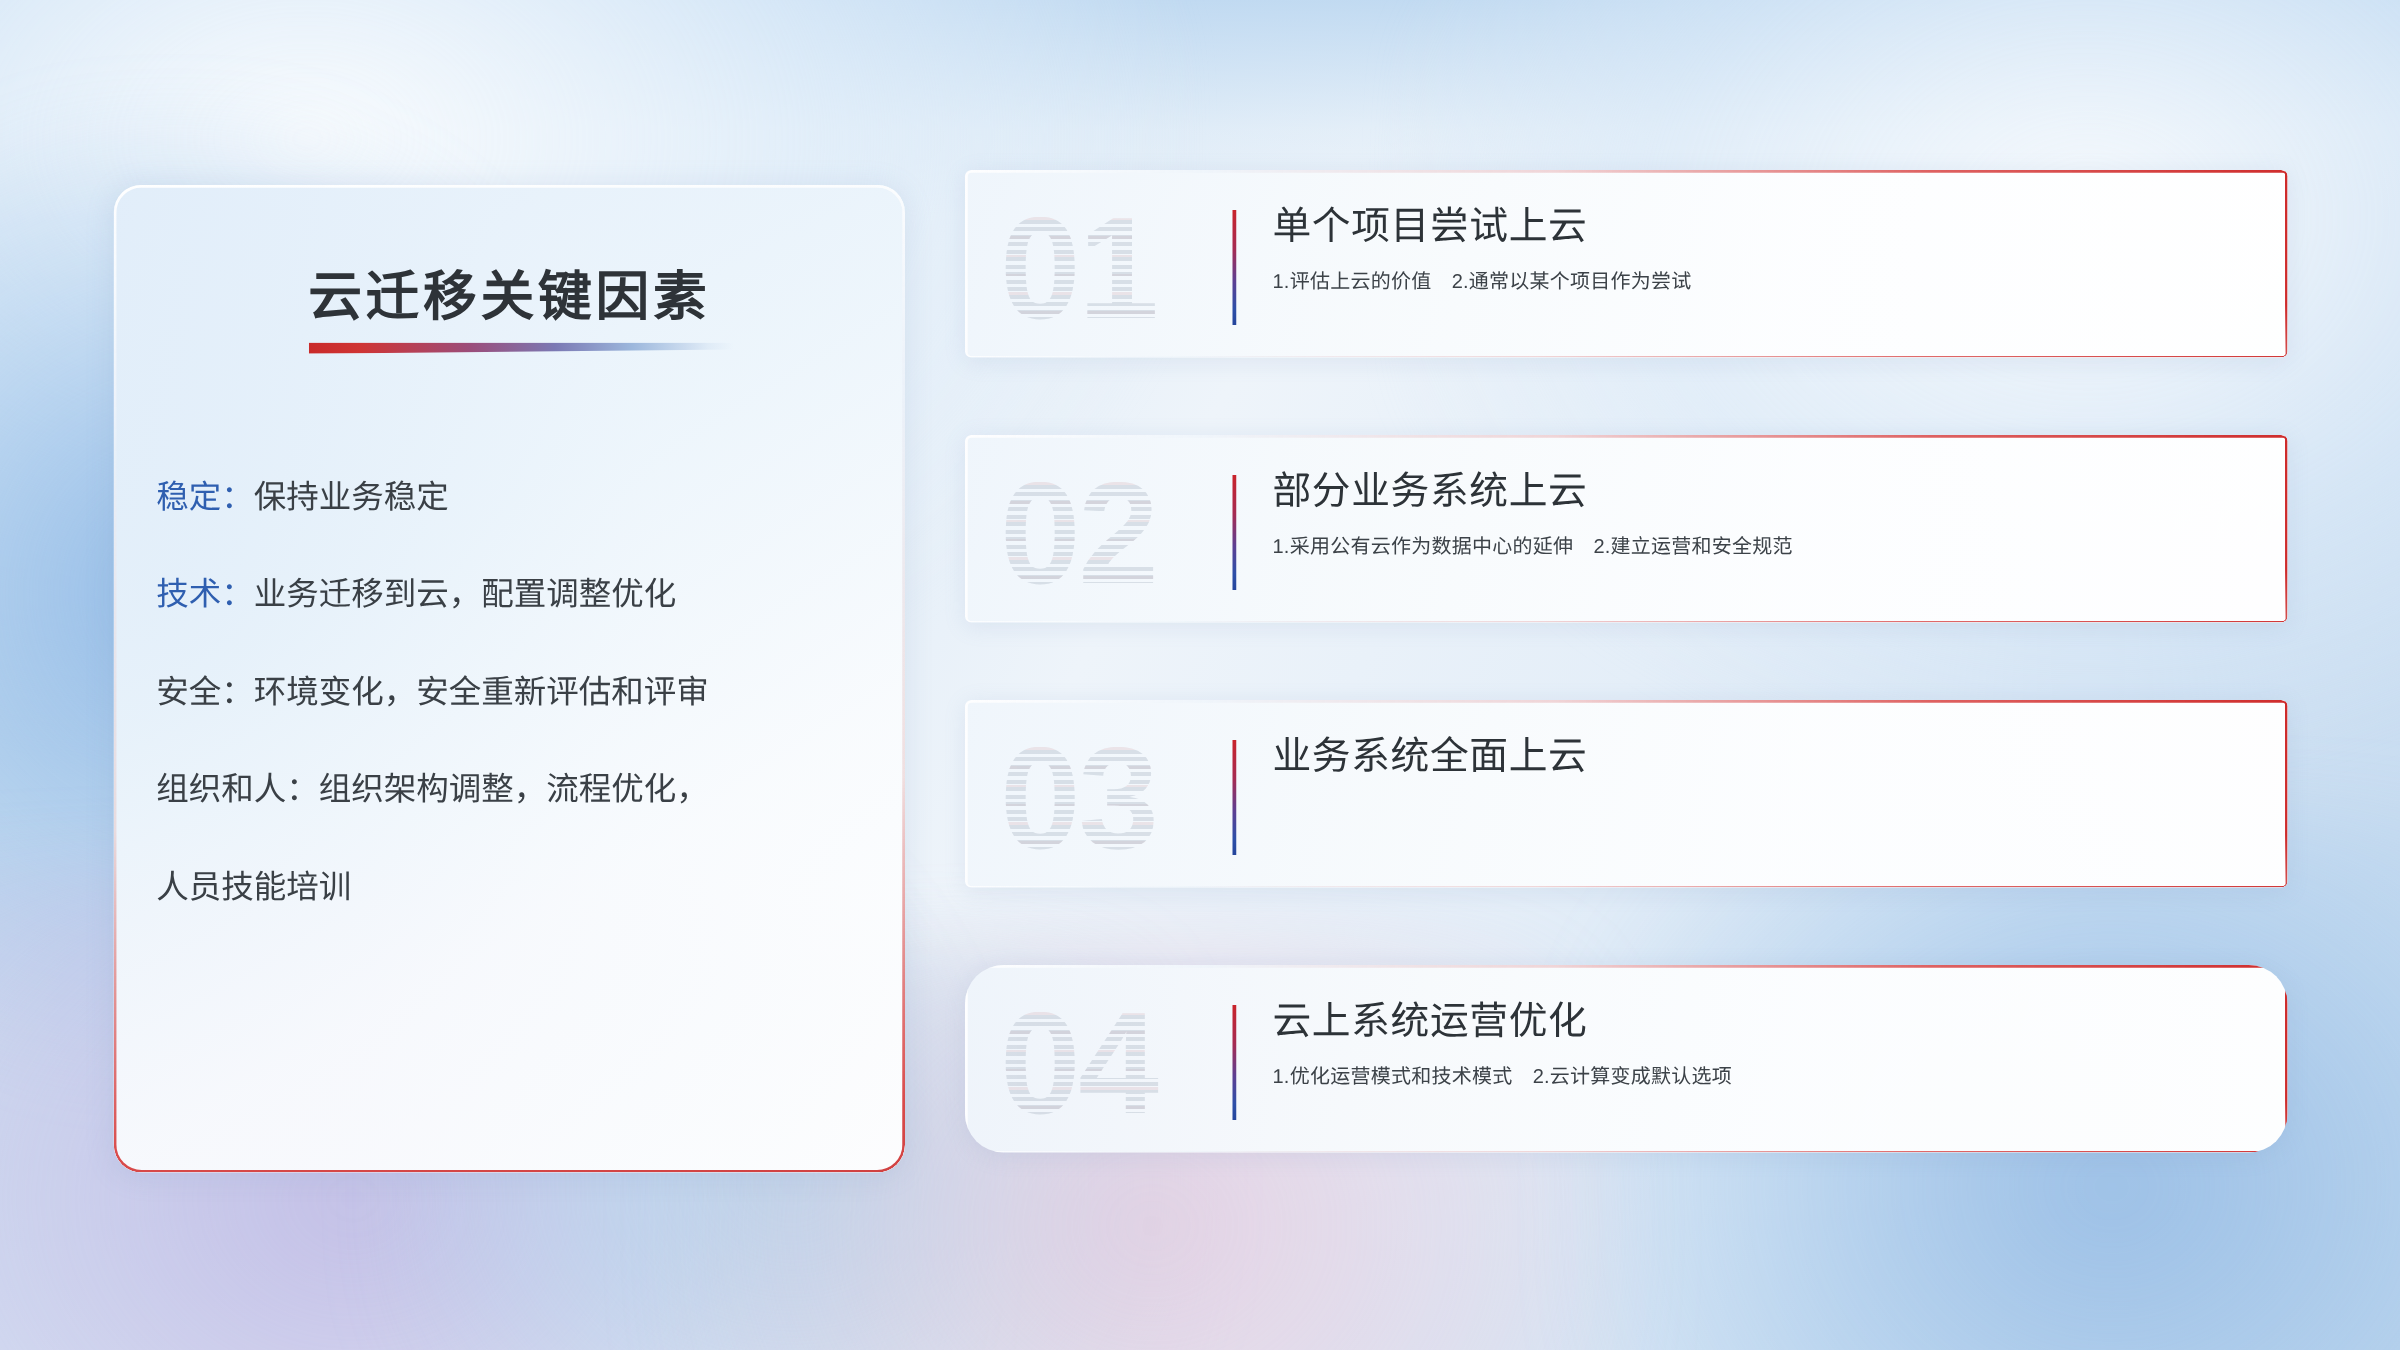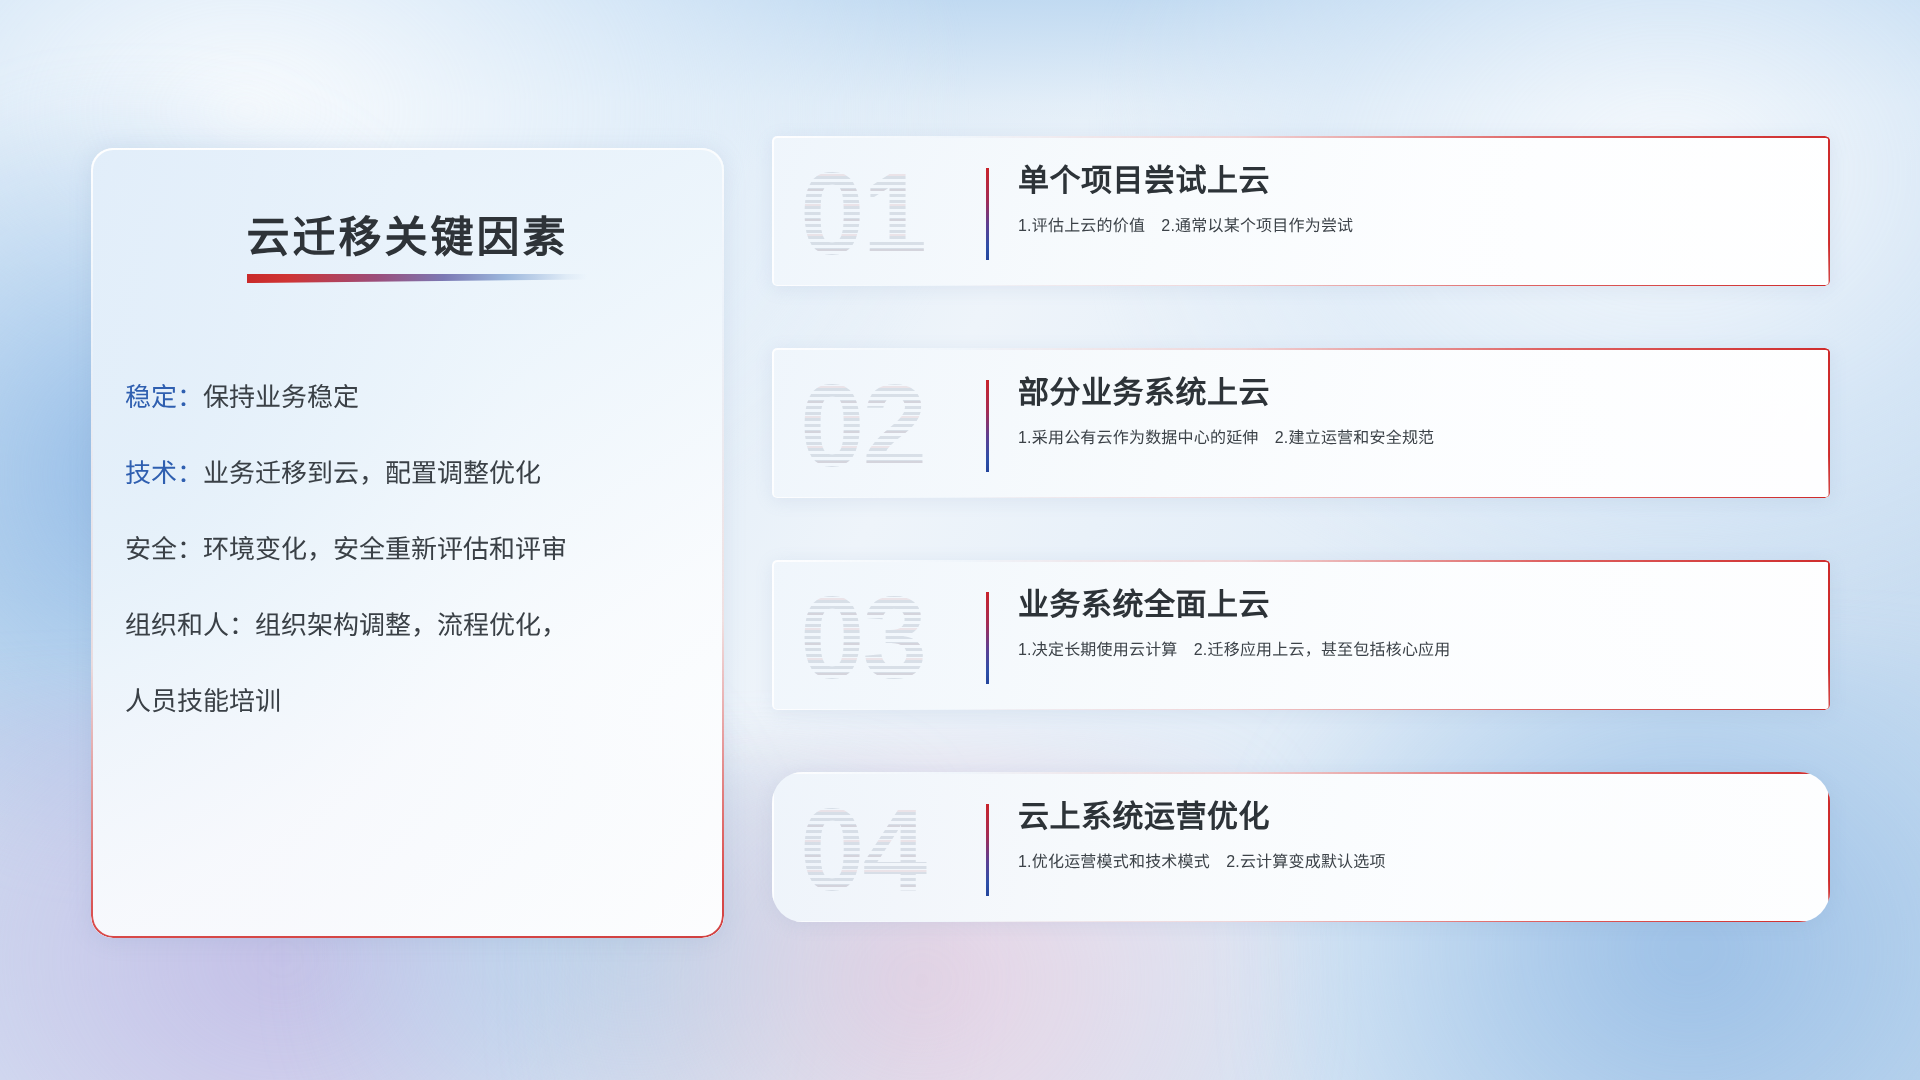--- a/index.html
+++ b/index.html
@@ -73,21 +73,21 @@
   }
 
   #panel-list{position:absolute;left:34px;top:236px;right:22px;}
   .panel-line{
     font-size:26px;line-height:1;color:#3a4046;white-space:nowrap;
     margin-bottom:50px;
   }
   .panel-line:last-child{margin-bottom:0;}
   .pl-key{color:#2f5fb0;}
   .pl-key.dark{color:#3a4046;}
-  .pl-val{color:#3a4046;}
+  .pl-val{color:#3a4046;font-family:Liberation Mono, monospace;}
 
   
   #cards{position:absolute;left:772px;top:136px;width:1058px;}
   .card{
     position:relative;height:150px;margin-bottom:62px;border-radius:5px;
     background:linear-gradient(104deg, rgba(240,246,252,.92) 0%, rgba(248,251,253,.95) 34%, rgba(253,254,255,.97) 62%, rgba(255,255,255,.98) 100%);
     box-shadow:0 3px 18px rgba(120,150,190,.14);
     overflow:hidden;
   }
   .card:last-child{margin-bottom:0;border-radius:31px;}
@@ -124,21 +124,21 @@
     mask-image:repeating-linear-gradient(180deg,transparent 0px,transparent 13px,#000 13px,#000 15px);
     user-select:none;
   }
 
   .card-divider{
     position:absolute;left:214px;top:32px;width:3px;height:92px;
     background:linear-gradient(180deg,#c9232b 0%,#a52b52 34%,#5c3f93 62%,#2d4fa8 86%,#24459c 100%);
   }
   .card-body{position:absolute;left:246px;top:26px;right:28px;}
   .card-title{
-    font-size:31px;font-weight:bold;color:#2d3338;line-height:1.24;letter-spacing:.5px;
+    font-size:31px;font-weight:normal;color:#2d3338;line-height:1.24;letter-spacing:.5px;
   }
   .card-sub{
     margin-top:16px;font-size:16px;color:#3c4248;line-height:1.3;letter-spacing:.2px;
     white-space:nowrap;
   }
 </style>
 </head>
 <body>
 
 <div id="bg-base"></div>
@@ -203,21 +203,20 @@
     </article>
 
     <article class="card">
       <div class="card-edge"></div>
       <div class="card-edge-right"></div>
       <div class="card-num-ghost">03</div>
       <div class="card-num">03</div>
       <div class="card-divider"></div>
       <div class="card-body">
         <h2 class="card-title">业务系统全面上云</h2>
-        <p class="card-sub">1.决定长期使用云计算　2.迁移应用上云，甚至包括核心应用</p>
       </div>
     </article>
 
     <article class="card">
       <div class="card-edge"></div>
       <div class="card-edge-right"></div>
       <div class="card-num-ghost">04</div>
       <div class="card-num">04</div>
       <div class="card-divider"></div>
       <div class="card-body">

